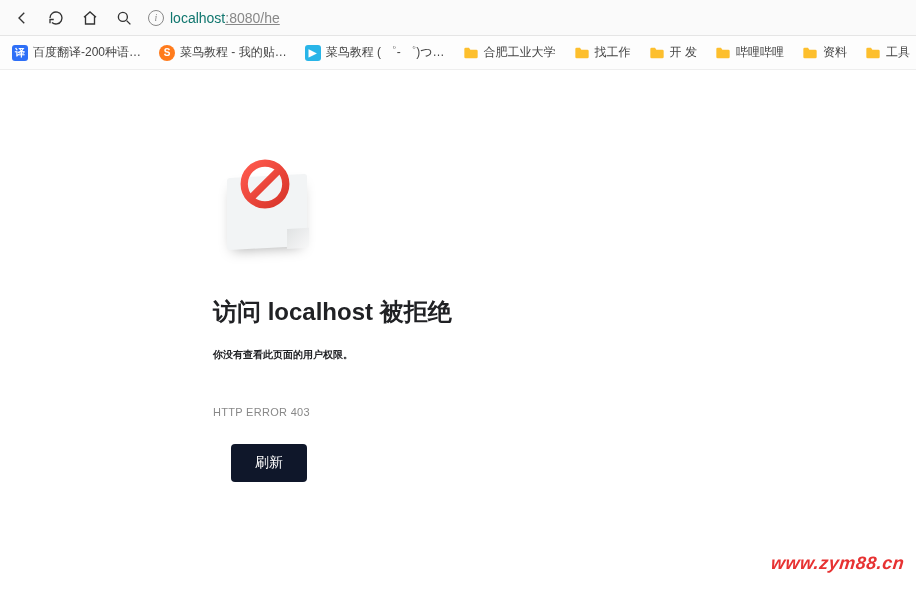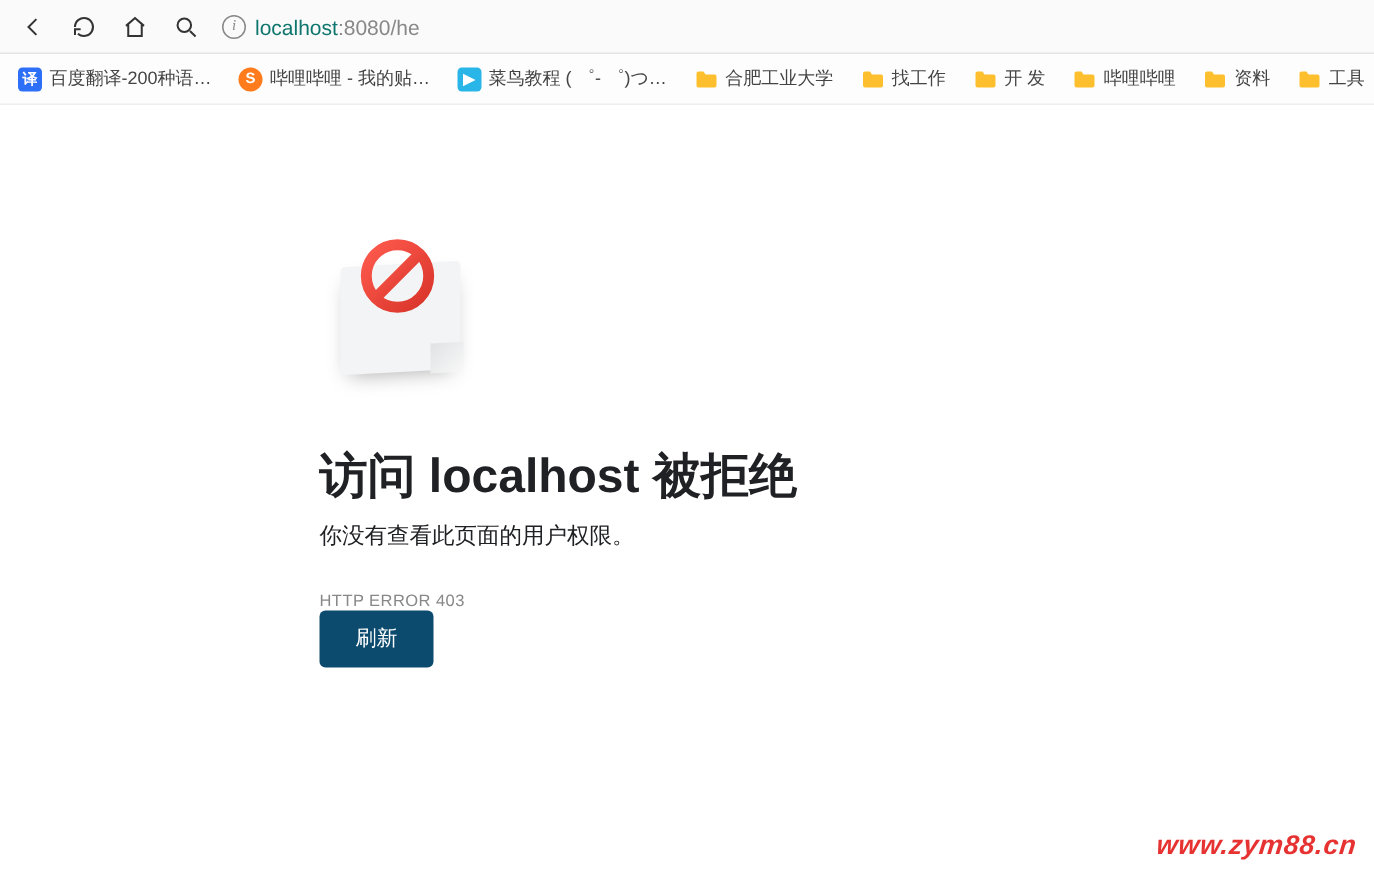--- a/index.html
+++ b/index.html
@@ -31,21 +31,21 @@
     .addr {
       display: flex; align-items: center;
       height: 28px;
       margin-left: 4px;
       gap: 6px;
       color: #555;
       font-size: 14px;
     }
     .info-icon { width: 16px; height: 16px; display: inline-flex; align-items: center; justify-content: center; border: 1.5px solid #888; border-radius: 50%; font-size: 10px; color: #888; font-style: italic; font-family: serif;}
     .addr .host { color: #0f766e; }
-    .addr .path { color: #888; }
+    .addr .path { color: #888; text-decoration: underline; }
     .bookmarks {
       display: flex; align-items: center;
       height: 34px;
       padding: 0 8px;
       gap: 10px;
       background: #fdfdfd;
       border-bottom: 1px solid #eee;
       font-size: 12px;
       color: #444;
       white-space: nowrap;
@@ -85,46 +85,48 @@
       border-radius: 0 0 3px 0;
       transform: skewY(0deg);
     }
     .nosign {
       position: absolute;
       width: 52px; height: 52px;
       left: 26px; top: -8px;
     }
     .nosign svg { width: 100%; height: 100%; }
     h1 {
-      font-size: 32px;
+      font-size: 24px;
       font-weight: 700;
       color: #202124;
-      margin-bottom: 8px;
+      margin-bottom: 20px;
     }
     .sub {
-      font-size: 15px;
+      font-size: 10px;
       color: #202124;
-      font-weight: 400;
-      margin-bottom: 28px;
+      font-weight: 700;
+      margin-bottom: 44px;
     }
     .errcode {
       font-size: 11px;
       color: #888;
       letter-spacing: 0.3px;
+      margin-bottom: 26px;
     }
     .refresh-btn {
       display: inline-block;
-      background: #0c4a6e;
+      background: #0f172a;
       color: #fff;
       font-size: 14px;
       font-weight: 500;
       padding: 10px 24px;
       border: none;
       border-radius: 4px;
       cursor: pointer;
+      margin-left: 18px;
     }
     .watermark {
       position: absolute;
       right: 12px;
       bottom: 18px;
       color: #e73232;
       font-weight: 700;
       font-style: italic;
       font-family: "Arial Black", sans-serif;
       letter-spacing: 0.5px;
@@ -165,21 +167,21 @@
   </div>
 </div>
 
 <div class="bookmarks" id="bm-bar">
     <div class="bm">
       <span class="bm-ico" style="background:#2e6ff7;color:#fff;border-radius:3px">译</span>
       <span>百度翻译-200种语…</span>
     </div>
     <div class="bm">
       <span class="bm-ico" style="background:#ff7b1c;color:#fff;border-radius:50%">S</span>
-      <span>哔哩哔哩 - 我的贴…</span>
+      <span>菜鸟教程 - 我的贴…</span>
     </div>
     <div class="bm">
       <span class="bm-ico" style="background:#29b5e8;color:#fff;border-radius:3px">▶</span>
       <span>菜鸟教程 ( ゜- ゜)つ…</span>
     </div>
     <div class="bm">
       <span class="bm-ico folder-ico">
         <svg viewBox="0 0 24 20">
           <path d="M2 4a2 2 0 0 1 2-2h5l2 3h9a2 2 0 0 1 2 2v9a2 2 0 0 1-2 2H4a2 2 0 0 1-2-2V4z"></path>
         </svg>

